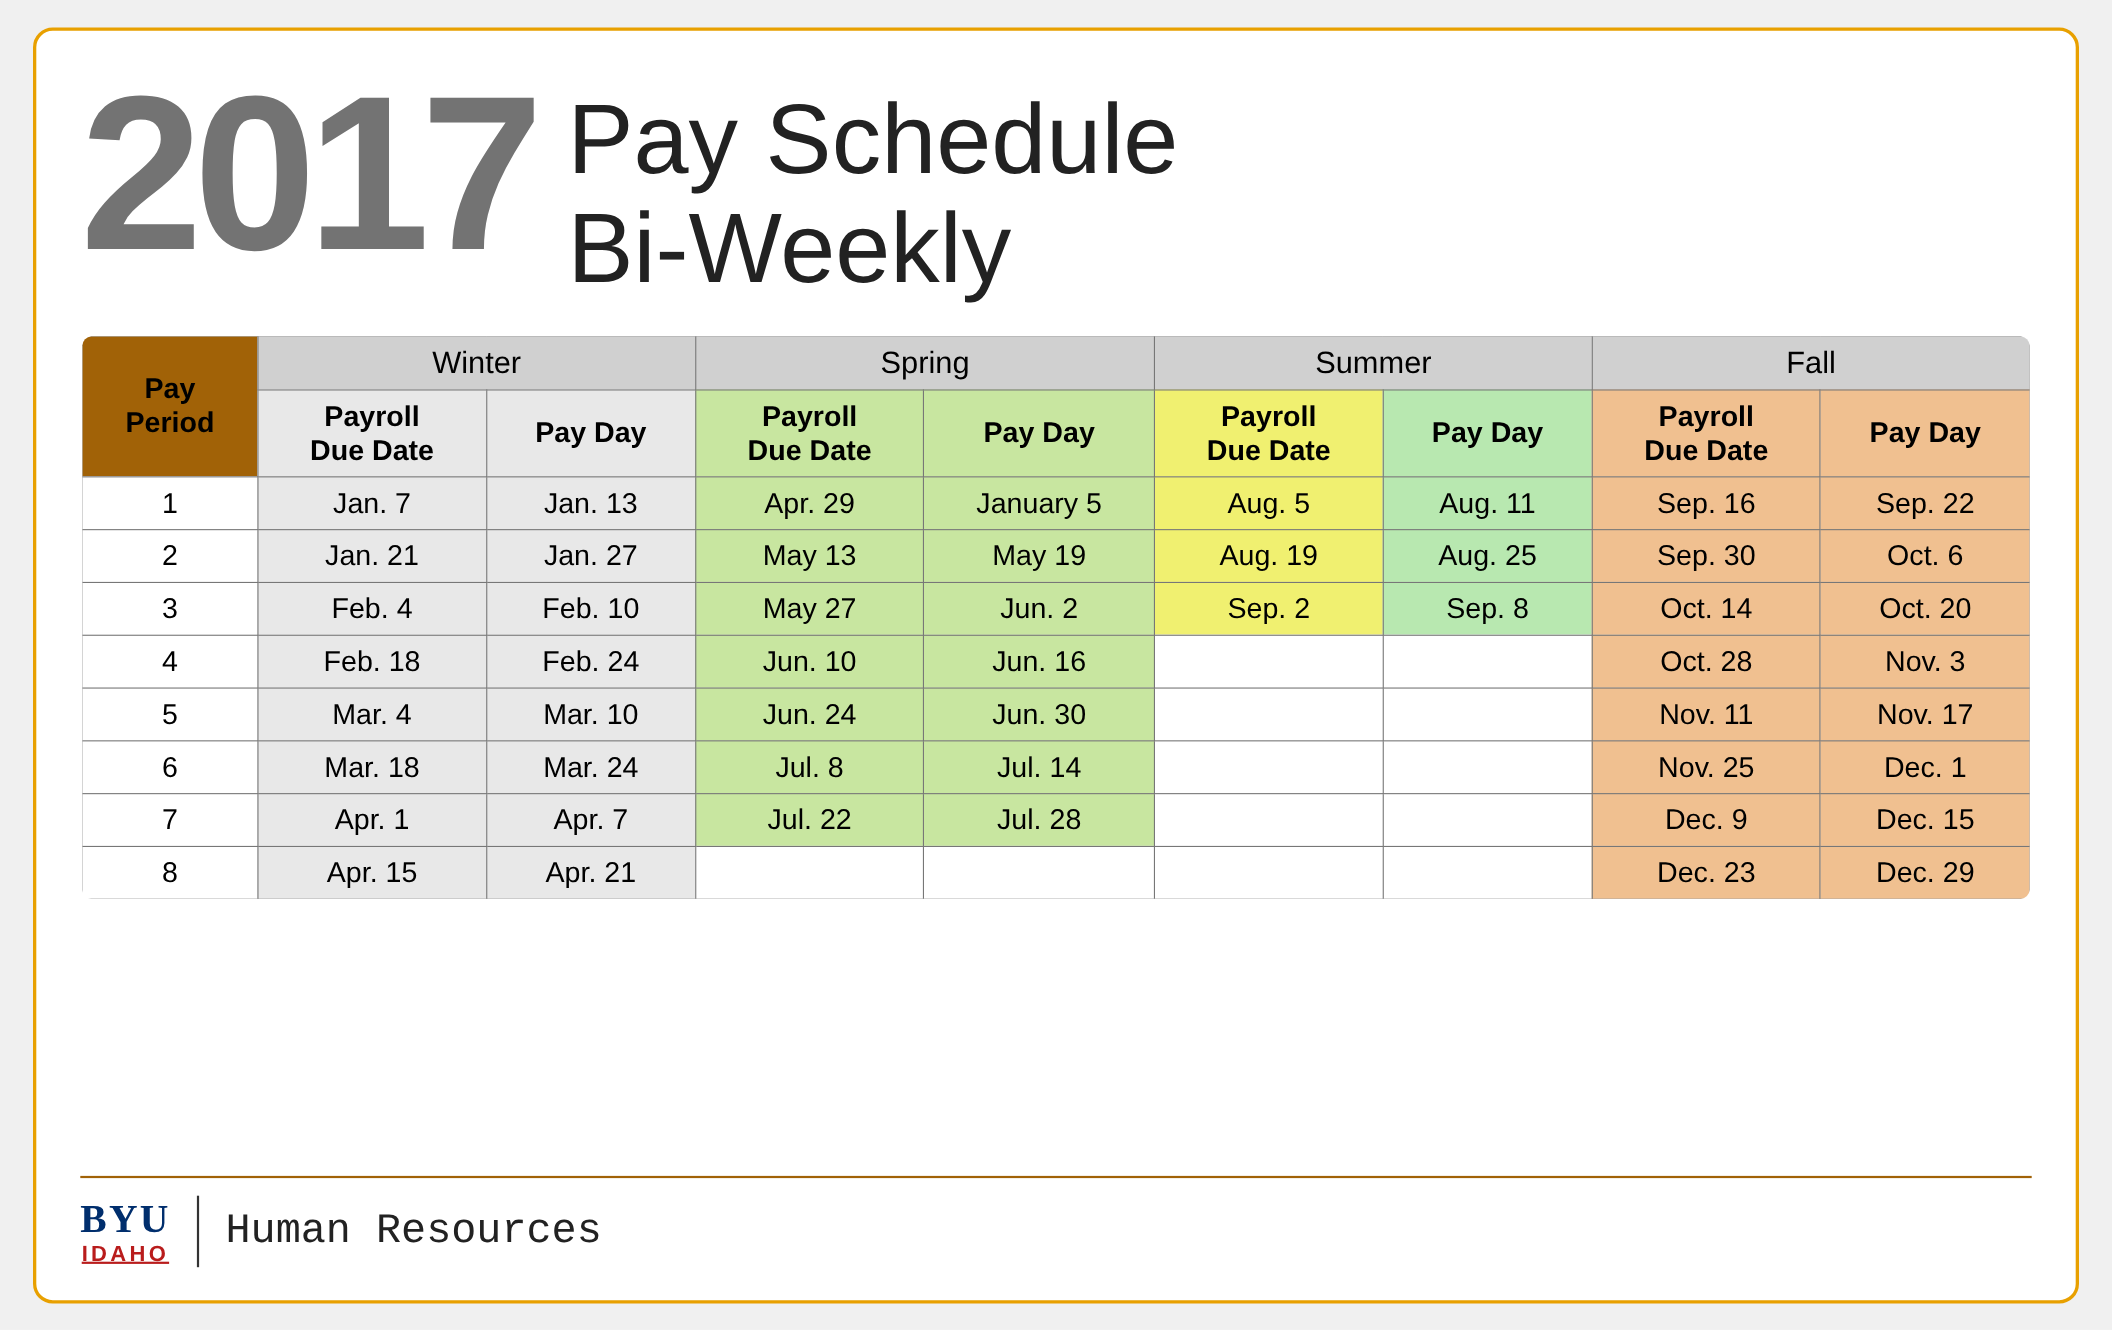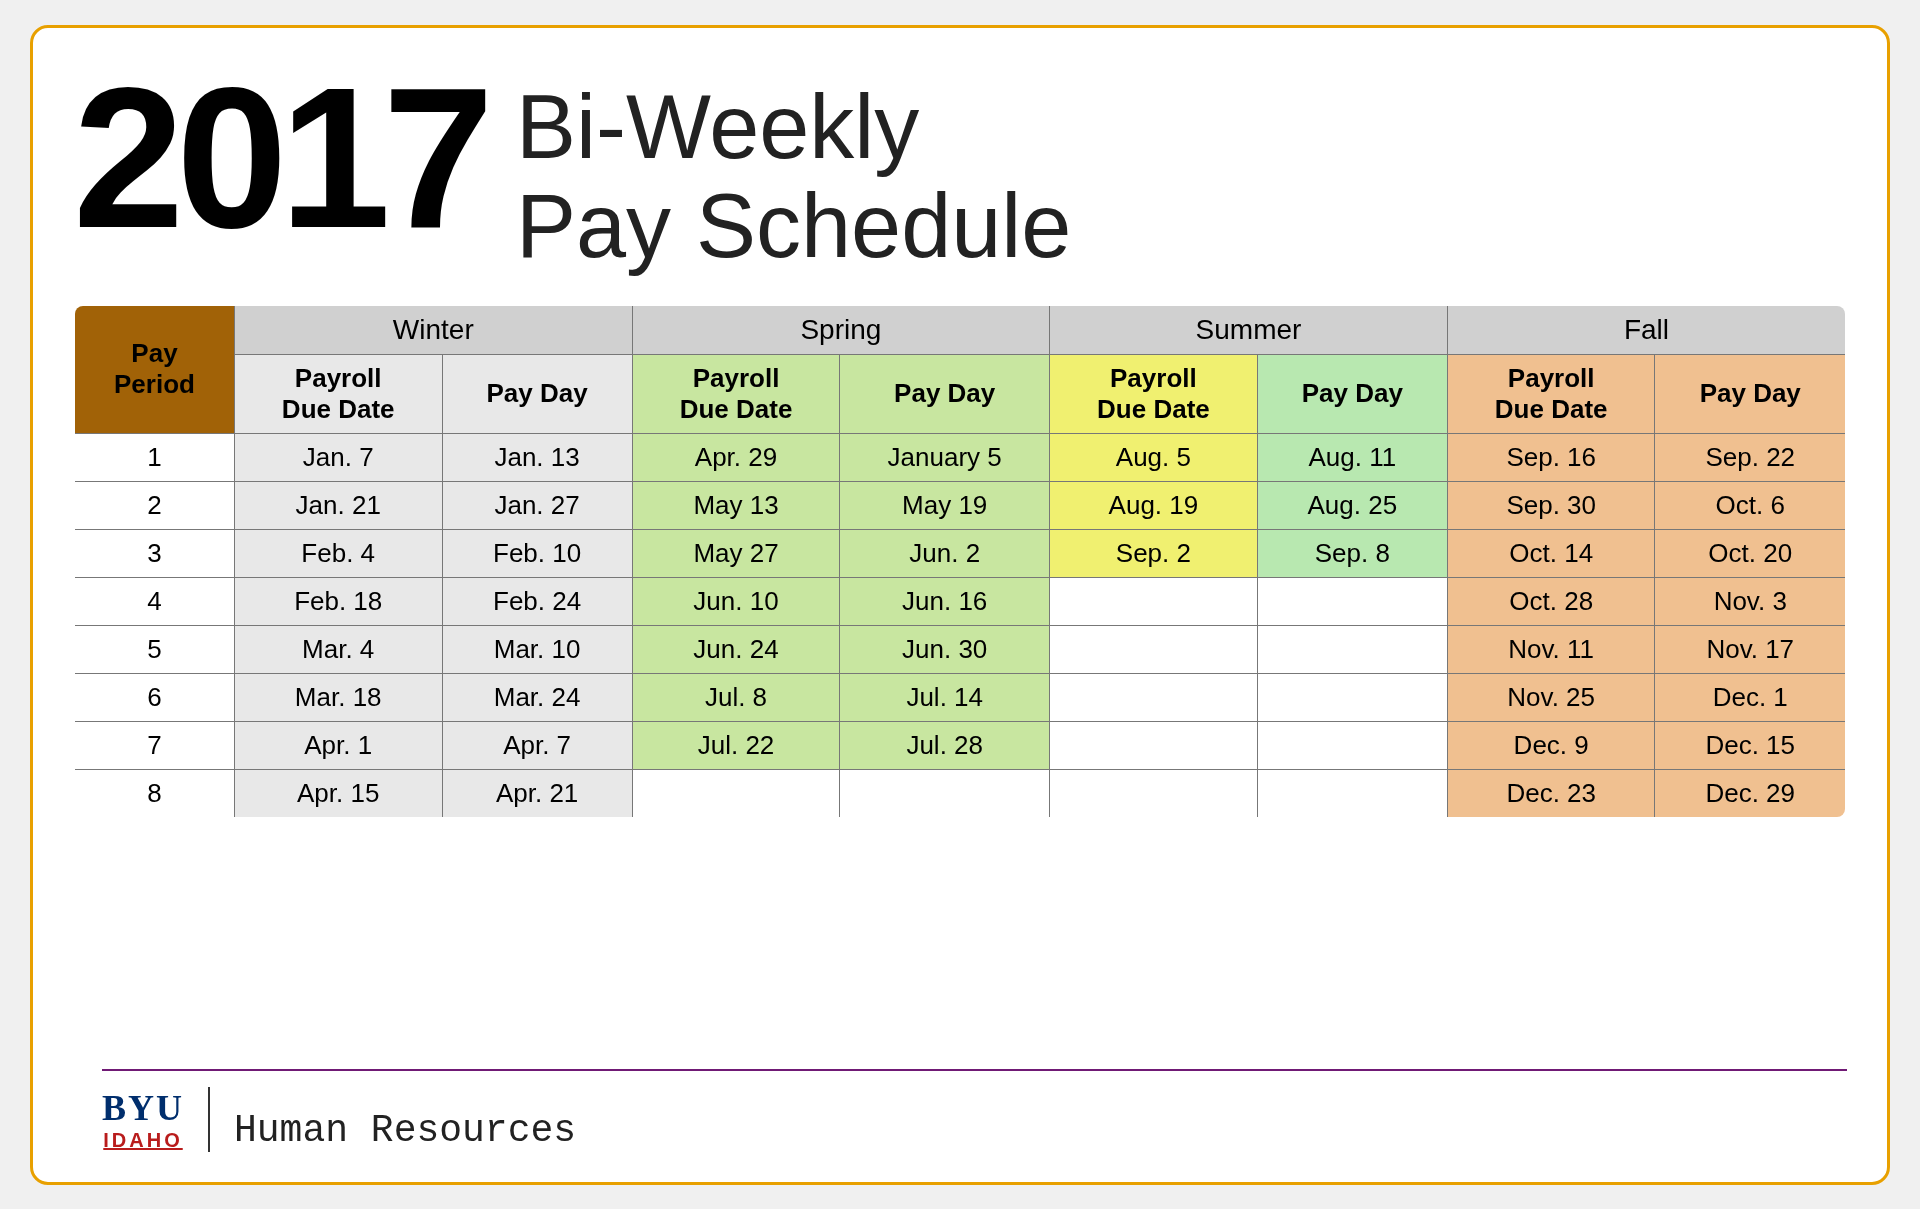--- a/index.html
+++ b/index.html
@@ -23,21 +23,21 @@
       justify-content: space-between;
     }
     .header {
       display: flex;
       align-items: flex-start;
       margin-bottom: 28px;
     }
     .year {
       font-size: 200px;
       font-weight: 900;
-      color: #000000;
+      color: #737373;
       line-height: 1;
       letter-spacing: -8px;
       margin-right: 30px;
       font-family: Arial Black, Arial, sans-serif;
     }
     .subtitle {
       display: flex;
       flex-direction: column;
       justify-content: center;
       padding-top: 20px;
@@ -97,25 +97,24 @@
     .summer-due { background: #f0f070; }
     .summer-pay { background: #b8e8b0; }
     
     .fall-due { background: #f0c090; }
     .fall-pay { background: #f0c090; }
     
     .empty { background: #fff; }
     
     .footer {
       display: flex;
-      align-items: flex-end;
+      align-items: center;
       margin-top: 24px;
-      border-top: 2px solid #701a75;
+      border-top: 2px solid #a16207;
       padding-top: 16px;
-      margin-left: 29px;
     }
     .byu-logo {
       display: flex;
       flex-direction: column;
       align-items: center;
       margin-right: 24px;
       padding-right: 24px;
       border-right: 2px solid #333;
     }
     .byu-logo-top {
@@ -140,22 +139,22 @@
     }
   </style>
 </head>
 <body>
 
 <div class="card">
 
   <div class="header">
     <div class="year">2017</div>
     <div class="subtitle">
+      <span class="subtitle-text">Pay Schedule</span>
       <span class="subtitle-text">Bi-Weekly</span>
-      <span class="subtitle-text">Pay Schedule</span>
     </div>
   </div>
 
   <div class="table-wrap">
     <table>
       <thead>
         <tr>
           <th rowspan="2" class="pay-period-header">Pay<br>Period</th>
           <th colspan="2" class="season-header">Winter</th>
           <th colspan="2" class="season-header">Spring</th>

